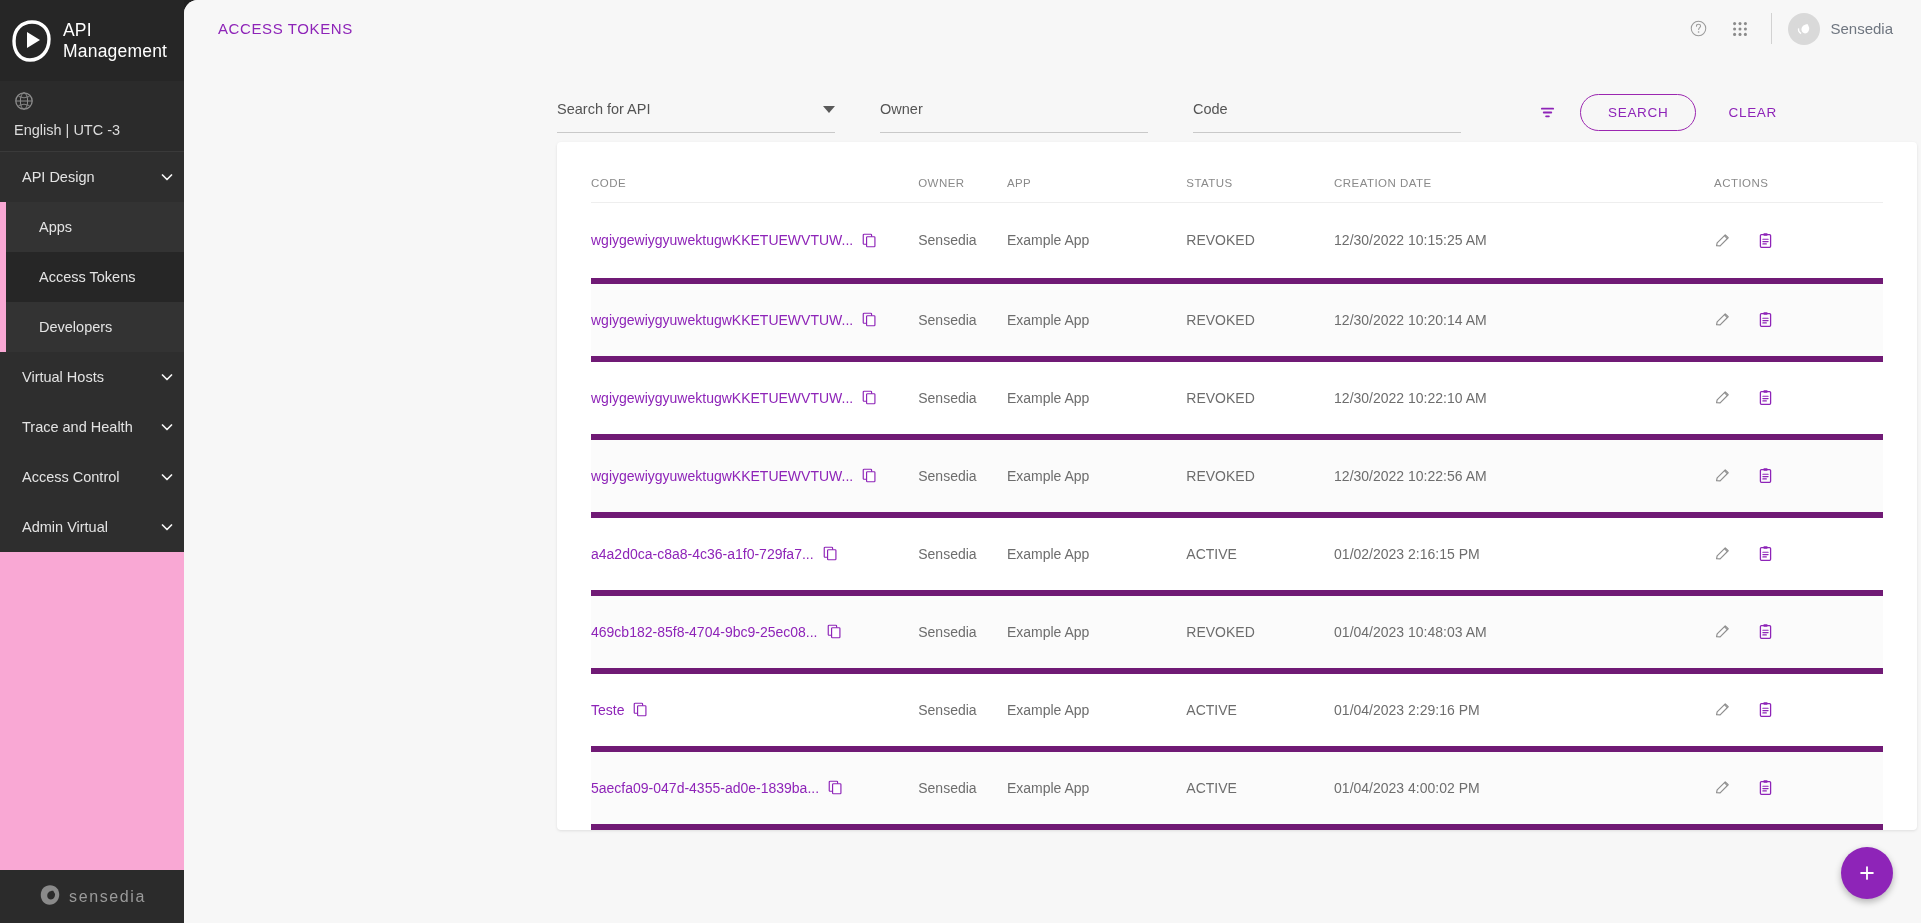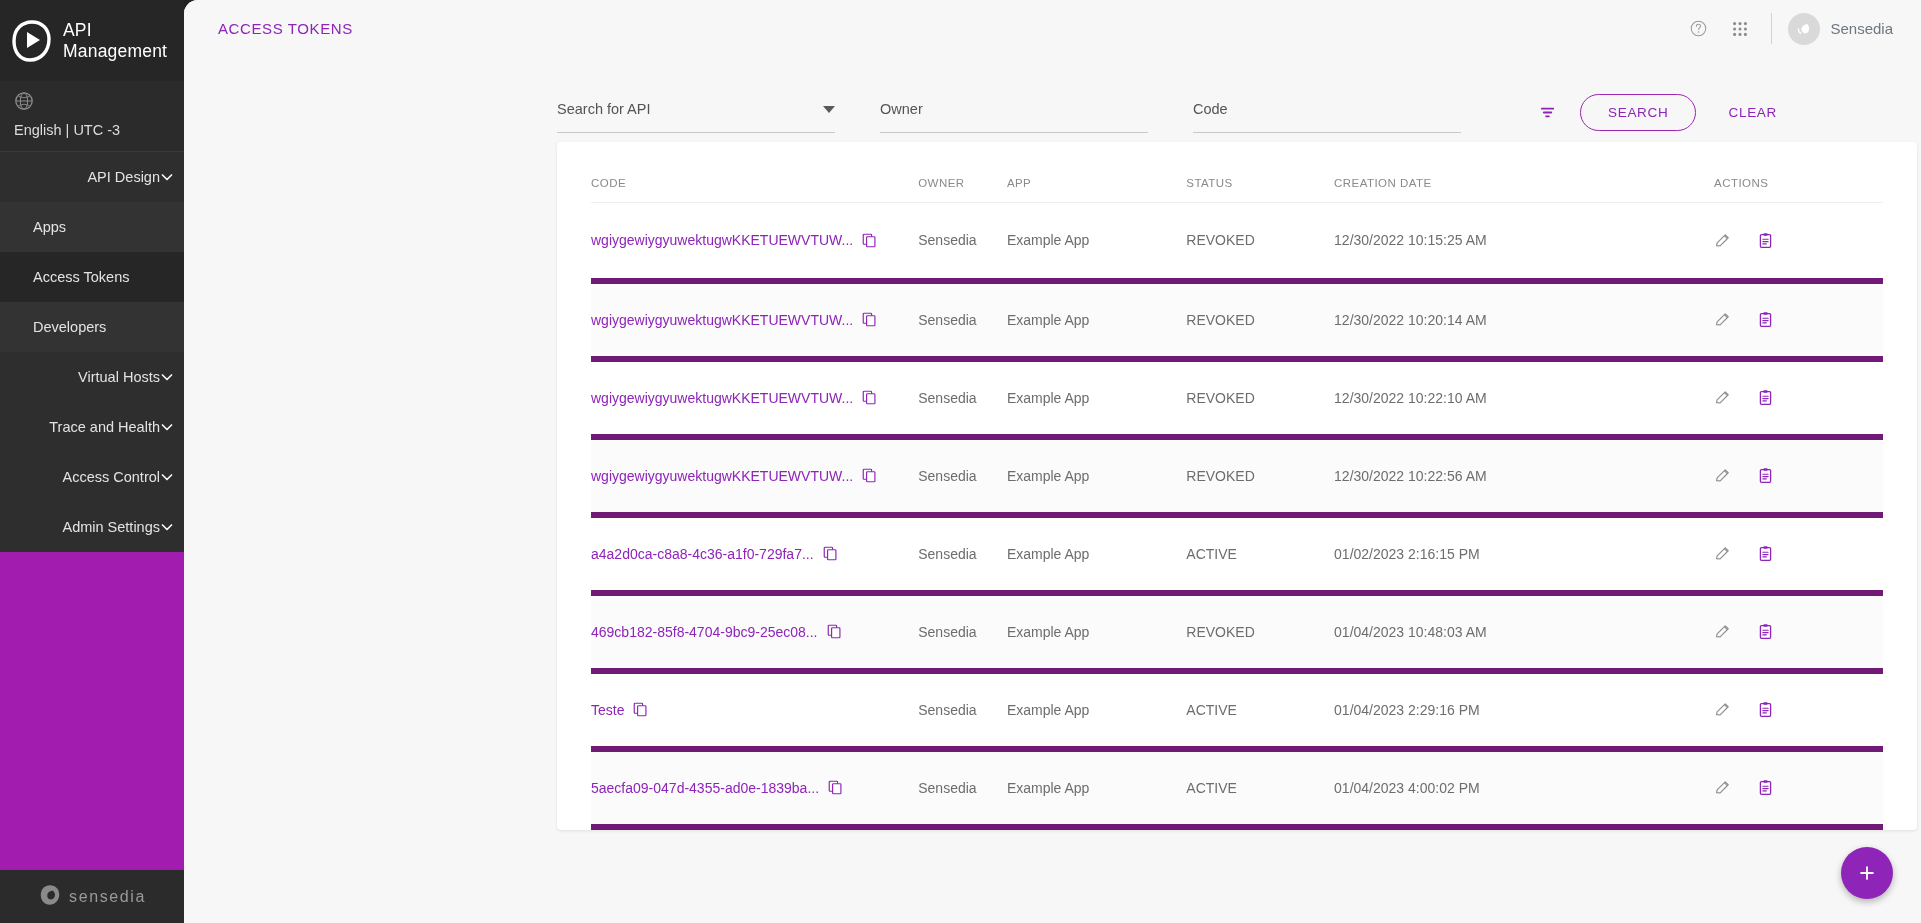--- a/index.html
+++ b/index.html
@@ -7,21 +7,21 @@
     width: 1921px; height: 923px;
     overflow: hidden;
     font-family: "Liberation Sans", sans-serif;
     background: #f5f5f5;
   }
   .app { display: flex; width: 1921px; height: 923px; position: relative; background: #222222; }
 
   
   .sidebar {
     width: 184px; height: 923px;
-    background: #a21caf;
+    background: #f9a8d4;
     flex: 0 0 184px;
     position: relative;
     display: flex; flex-direction: column;
   }
   .brand {
     height: 81px;
     background: #262626;
     display: flex; align-items: center;
     padding-left: 8px;
     gap: 9px;
@@ -46,35 +46,36 @@
   .nav-item {
     height: 50px;
     display: flex; align-items: center;
     padding: 0 10px 0 22px;
     color: #e3e3e3;
     font-size: 14.5px;
     position: relative;
     cursor: pointer;
     background: #333333;
   }
-  .nav-item.alt { background: #2e2e2e; text-align: right; }
+  .nav-item.alt { background: #2e2e2e; }
   .nav-item .label { flex: 1 1 auto; }
   .nav-item.expanded { background: #262626; }
   .nav-item.expanded::before {
     content: ""; position: absolute; left: 0; top: 11px;
     width: 3px; height: 28px; background: #ffffff;
   }
   .nav-sub {
     height: 50px;
     display: flex; align-items: center;
     padding-left: 33px;
     color: #e3e3e3;
     font-size: 14.5px;
     cursor: pointer;
     background: #333333;
+    margin-left: 6px;
   }
   .nav-sub.active { background: #262626; }
   .chev { width: 14px; height: 14px; flex: 0 0 14px; opacity: .95; }
 
   .sidebar-footer {
     height: 53px; flex: 0 0 53px;
     display: flex; align-items: center; justify-content: center;
     gap: 7px;
     background: #2b2b2b;
   }
@@ -298,21 +299,21 @@
       <div class="nav-item alt">
         <span class="label">Access Control</span>
         <span class="chev">
           <svg viewBox="0 0 14 14" width="14" height="14">
               <path d="M2.5 5 L7 9.5 L11.5 5" fill="none" stroke="#ffffff" stroke-width="1.7" stroke-linecap="round" stroke-linejoin="round"></path>
             </svg>
         </span>
       </div>
 
       <div class="nav-item alt">
-        <span class="label">Admin Settings</span>
+        <span class="label">Admin Virtual</span>
         <span class="chev">
           <svg viewBox="0 0 14 14" width="14" height="14">
               <path d="M2.5 5 L7 9.5 L11.5 5" fill="none" stroke="#ffffff" stroke-width="1.7" stroke-linecap="round" stroke-linejoin="round"></path>
             </svg>
         </span>
       </div>
     </nav>
 
     <div class="sidebar-footer">
       <span>

